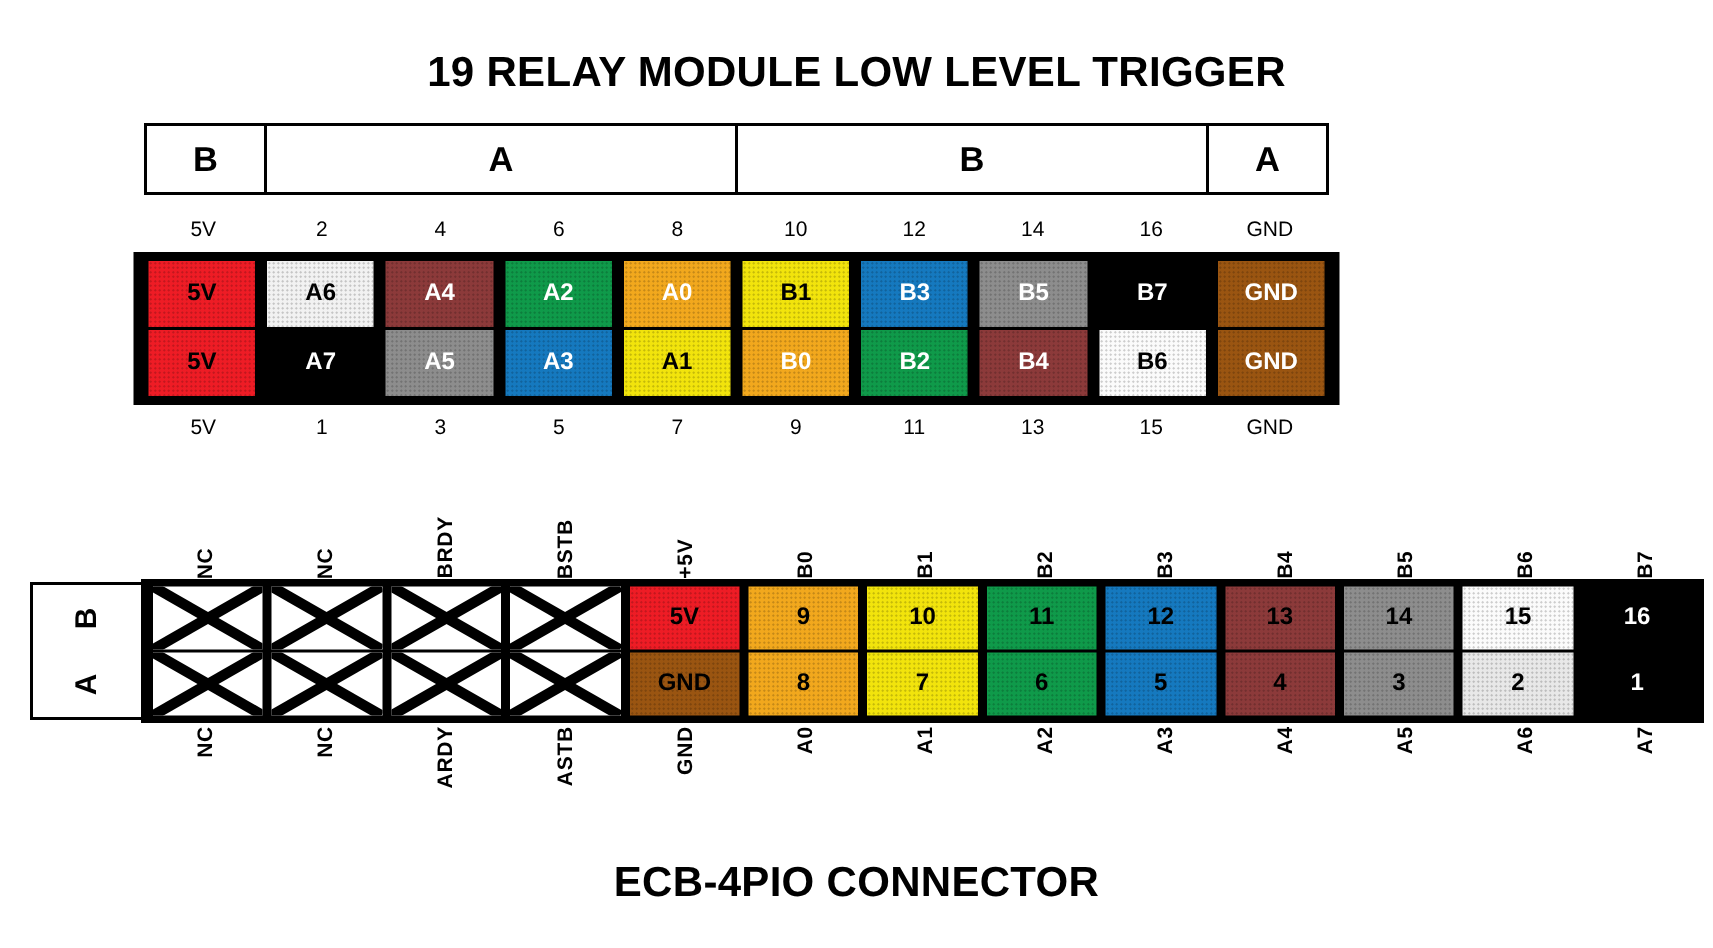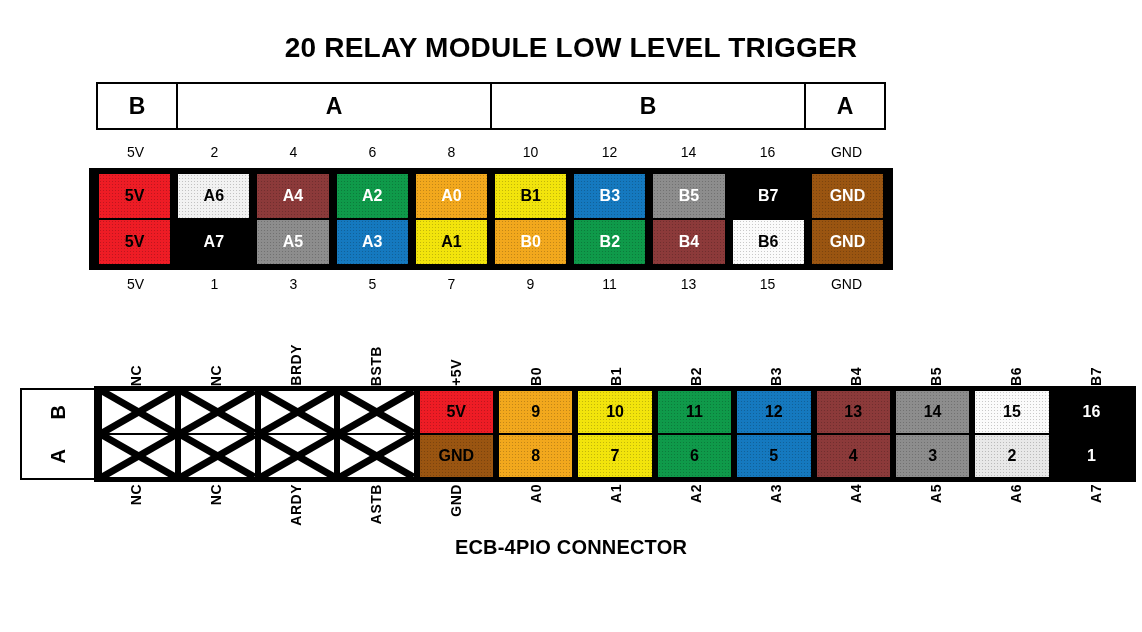--- a/index.html
+++ b/index.html
@@ -19,21 +19,21 @@
   .title {
     position: absolute;
     left: 0;
     width: 1142px;
     text-align: center;
     font-weight: bold;
     color: #000000;
     letter-spacing: 0.2px;
   }
   #top-title { top: 32px; font-size: 28px; }
-  #bottom-title { top: 536px; font-size: 20px; }
+  #bottom-title { top: 572px; font-size: 28px; }
 
   
   #top-header {
     position: absolute;
     left: 96px;
     top: 82px;
     width: 790px;
     height: 48px;
     border-top: 2px solid #000;
     border-bottom: 2px solid #000;
@@ -200,21 +200,21 @@
   }
   
   .xcell {
     background: #ffffff;
   }
   .xcell svg { position: absolute; inset: 0; width: 100%; height: 100%; }
 </style>
 </head>
 <body>
 
-<div class="title" id="top-title">20 RELAY MODULE LOW LEVEL TRIGGER</div>
+<div class="title" id="top-title">19 RELAY MODULE LOW LEVEL TRIGGER</div>
 
 <div id="top-header">
     <div class="hcell" style="flex: 1 1 0px;">
       <span>B</span>
     </div>
     <div class="hcell" style="flex: 4 1 0px;">
       <span>A</span>
     </div>
     <div class="hcell" style="flex: 4 1 0px;">
       <span>B</span>

